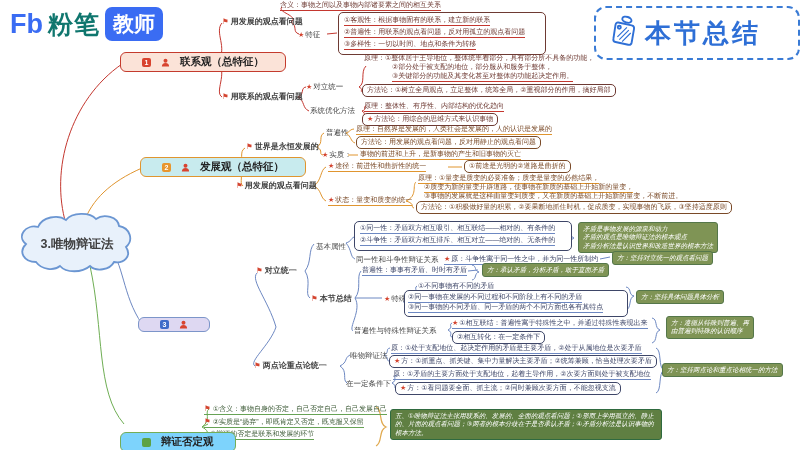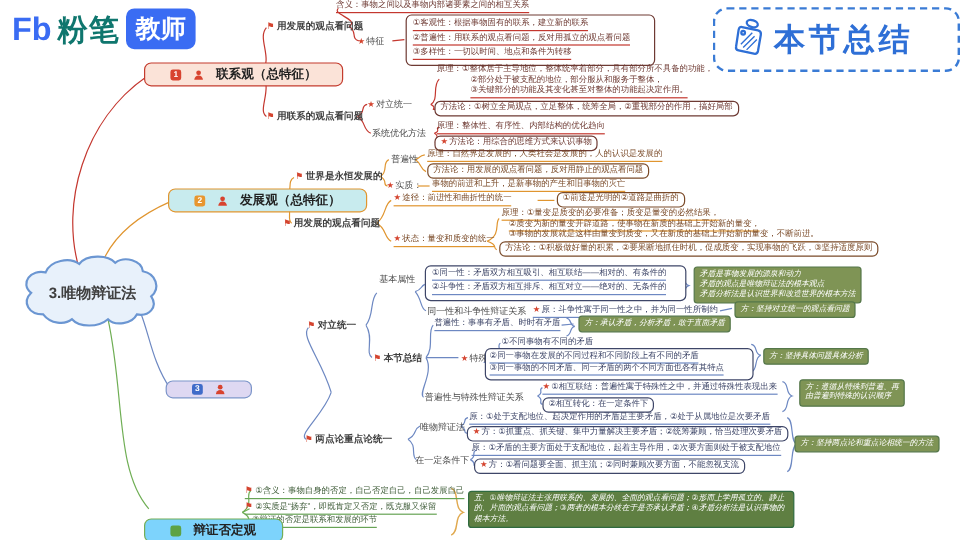--- a/index.html
+++ b/index.html
@@ -191,21 +191,21 @@
       <circle cx="5" cy="3" r="2.2" fill="#d8432f"></circle>
       <path d="M1 9.5 a4 4 0 0 1 8 0 z" fill="#d8432f"></path>
     </svg>
 </div>
 <div class="t gb" style="left:578px;top:222px;">
   <div>矛盾是事物发展的源泉和动力</div>
   <div>矛盾的观点是唯物辩证法的根本观点</div>
   <div>矛盾分析法是认识世界和改造世界的根本方法</div>
 </div>
 <div class="t k" style="left:256px;top:266px;"><span class="fg">⚑</span><span>对立统一</span></div>
-<div class="t lbl" style="left:316px;top:228px;">基本属性</div>
+<div class="t lbl" style="left:316px;top:242px;">基本属性</div>
 <div class="t bx c3" style="left:354px;top:221px;width:208px;height:26px;"></div>
 <div class="t u c3" style="left:360px;top:224px;">①同一性：矛盾双方相互吸引、相互联结——相对的、有条件的</div>
 <div class="t u c3" style="left:360px;top:236px;">②斗争性：矛盾双方相互排斥、相互对立——绝对的、无条件的</div>
 <div class="t lbl" style="left:356px;top:255px;">同一性和斗争性辩证关系</div>
 <div class="t u c3" style="left:444px;top:255px;"><span class="st">★</span><span>原：斗争性寓于同一性之中，并为同一性所制约</span></div>
 <div class="t gb" style="left:612px;top:251px;">方：坚持对立统一的观点看问题</div>
 <div class="t k" style="left:311px;top:294px;"><span class="fg">⚑</span><span>本节总结</span></div>
 <div class="t u c3" style="left:362px;top:266px;">普遍性：事事有矛盾、时时有矛盾</div>
 <div class="t gb" style="left:482px;top:263px;">方：承认矛盾，分析矛盾，敢于直面矛盾</div>
 <div class="t lbl" style="left:384px;top:294px;"><span class="st">★</span><span>特殊性</span></div>

